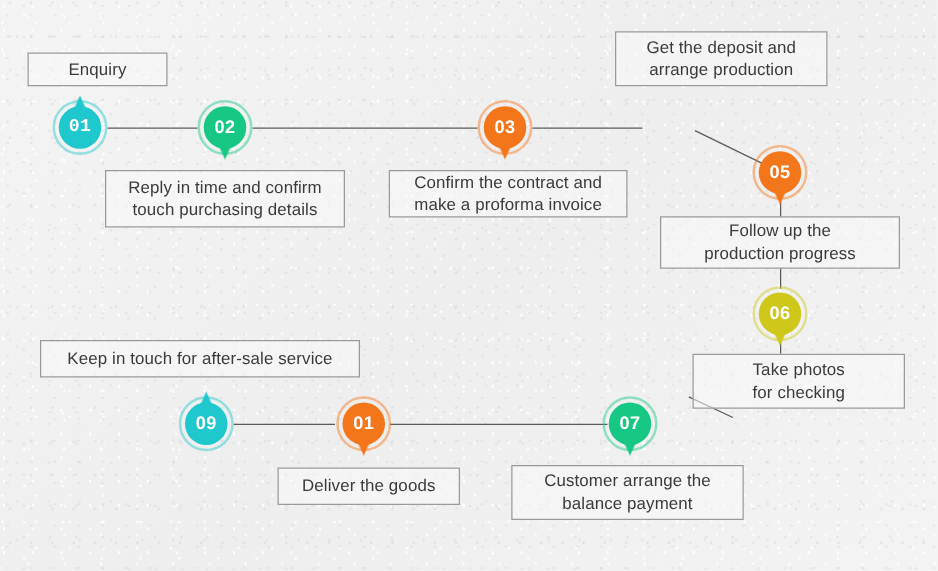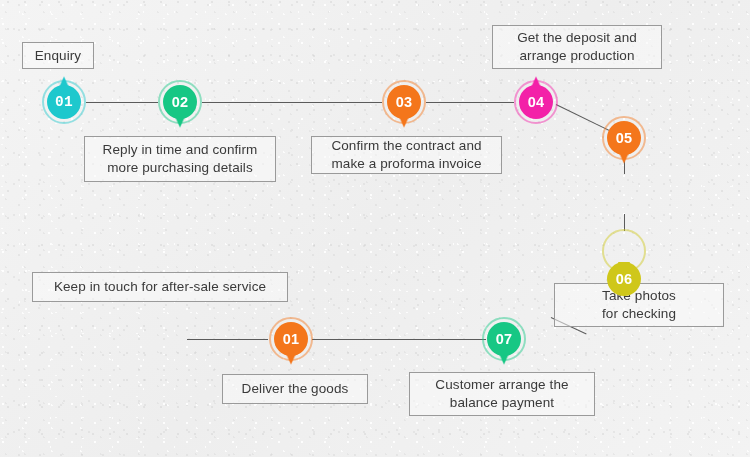--- a/index.html
+++ b/index.html
@@ -122,31 +122,33 @@
   <div class="line h" style="left:202px; top:102px; width:180px;"></div>
   <div class="line h" style="left:426px; top:102px; width:88px;"></div>
   <div class="line diag" style="left:556px; top:104px; width:75px; transform: rotate(26deg);"></div>
   <div class="line v" style="left:624px; top:158px; height:16px;"></div>
   <div class="line v" style="left:624px; top:214px; height:17px;"></div>
   <div class="line v" style="left:624px; top:271px; height:12px;"></div>
   <div class="line diag" style="left:551px; top:317px; width:39px; transform: rotate(25deg);"></div>
   <div class="line h" style="left:312px; top:339px; width:174px;"></div>
   <div class="line h" style="left:187px; top:339px; width:81px;"></div>
 
-  <div class="box" style="left:22px; top:42px; width:72px; height:27px;">Enquiry</div>
+  <div class="box" style="left:22px; top:42px; width:112px; height:27px;">Enquiry</div>
 
   <div class="box" style="left:84px; top:136px; width:192px; height:46px;">Reply in time and confirm
-more purchasing details</div>
+touch purchasing details</div>
 
   <div class="box" style="left:311px; top:136px; width:191px; height:38px;">Confirm the contract and
 make a proforma invoice</div>
 
   <div class="box" style="left:447px; top:25px; width:170px; height:44px;margin-left:45px;">Get the deposit and
 arrange production</div>
 
+  <div class="box" style="left:528px; top:173px; width:192px; height:42px;">Follow up the
+production progress</div>
 
   <div class="box" style="left:554px; top:283px; width:170px; height:44px;">Take photos
 for checking</div>
 
   <div class="box" style="left:409px; top:372px; width:186px; height:44px;">Customer arrange the
 balance payment</div>
 
   <div class="box" style="left:222px; top:374px; width:146px; height:30px;">Deliver the goods</div>
 
   <div class="box" style="left:32px; top:272px; width:256px; height:30px;">Keep in touch for after-sale service</div>
@@ -165,49 +167,49 @@
     <span class="disc" style="background:#17c784;">02</span>
   </div>
 
   <div class="marker down" style="left:382px; top:80px;">
     <span class="tail-ring" style="border-top-color:#f4761b;"></span>
     <span class="ring" style="border-color:#f4761b;"></span>
     <span class="tail" style="border-top-color:#f4761b;"></span>
     <span class="disc" style="background:#f4761b;">03</span>
   </div>
 
-  <div class="marker up" style="left:514px; top:80px;">
-    <span class="tail-ring" style="border-bottom-color:#f321a8;"></span>
-    <span class="ring" style="border-color:#f321a8;"></span>
-    <span class="tail" style="border-bottom-color:#f321a8;"></span>
-    <span class="disc" style="background:#f321a8;">04</span>
-  </div>
 
   <div class="marker down" style="left:602px; top:116px;">
     <span class="tail-ring" style="border-top-color:#f4761b;"></span>
     <span class="ring" style="border-color:#f4761b;"></span>
     <span class="tail" style="border-top-color:#f4761b;"></span>
     <span class="disc" style="background:#f4761b;">05</span>
   </div>
 
   <div class="marker down" style="left:602px; top:229px;">
     <span class="tail-ring" style="border-top-color:#cfc71a;"></span>
     <span class="ring" style="border-color:#cfc71a;"></span>
     <span class="tail" style="border-top-color:#cfc71a;"></span>
-    <span class="disc" style="background:#cfc71a;margin-top:28px;">06</span>
+    <span class="disc" style="background:#cfc71a;">06</span>
   </div>
 
   <div class="marker down" style="left:482px; top:317px;">
     <span class="tail-ring" style="border-top-color:#17c784;"></span>
     <span class="ring" style="border-color:#17c784;"></span>
     <span class="tail" style="border-top-color:#17c784;"></span>
     <span class="disc" style="background:#17c784;">07</span>
   </div>
 
   <div class="marker down" style="left:269px; top:317px;">
     <span class="tail-ring" style="border-top-color:#f4761b;"></span>
     <span class="ring" style="border-color:#f4761b;"></span>
     <span class="tail" style="border-top-color:#f4761b;"></span>
     <span class="disc" style="background:#f4761b;">01</span>
   </div>
 
+  <div class="marker up" style="left:143px; top:317px;">
+    <span class="tail-ring" style="border-bottom-color:#1ec8cd;"></span>
+    <span class="ring" style="border-color:#1ec8cd;"></span>
+    <span class="tail" style="border-bottom-color:#1ec8cd;"></span>
+    <span class="disc" style="background:#1ec8cd;">09</span>
+  </div>
 
 </div>
 
 </body></html>

